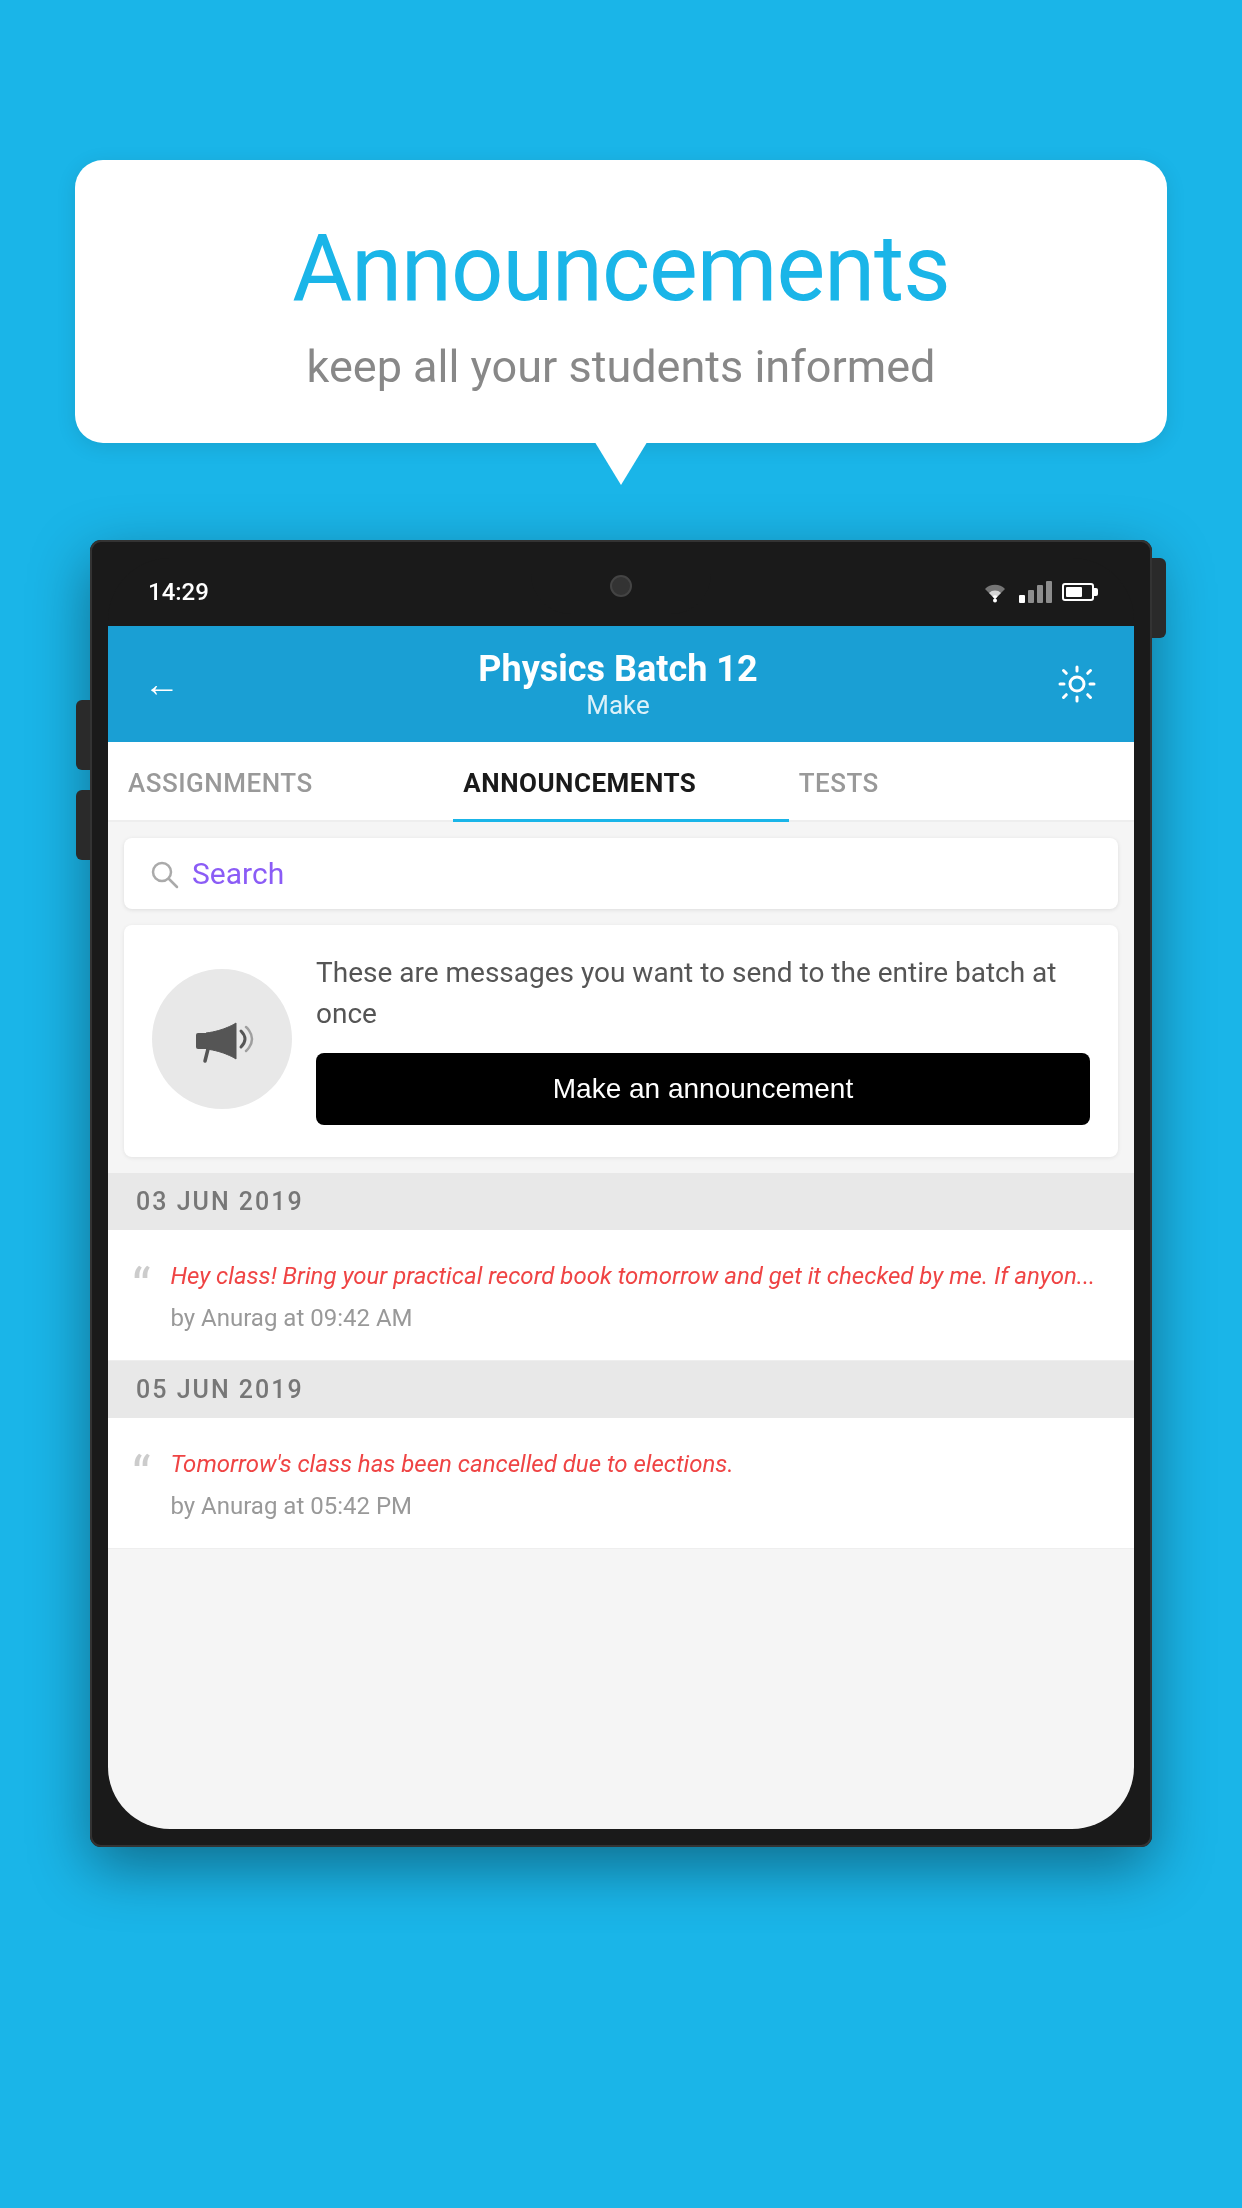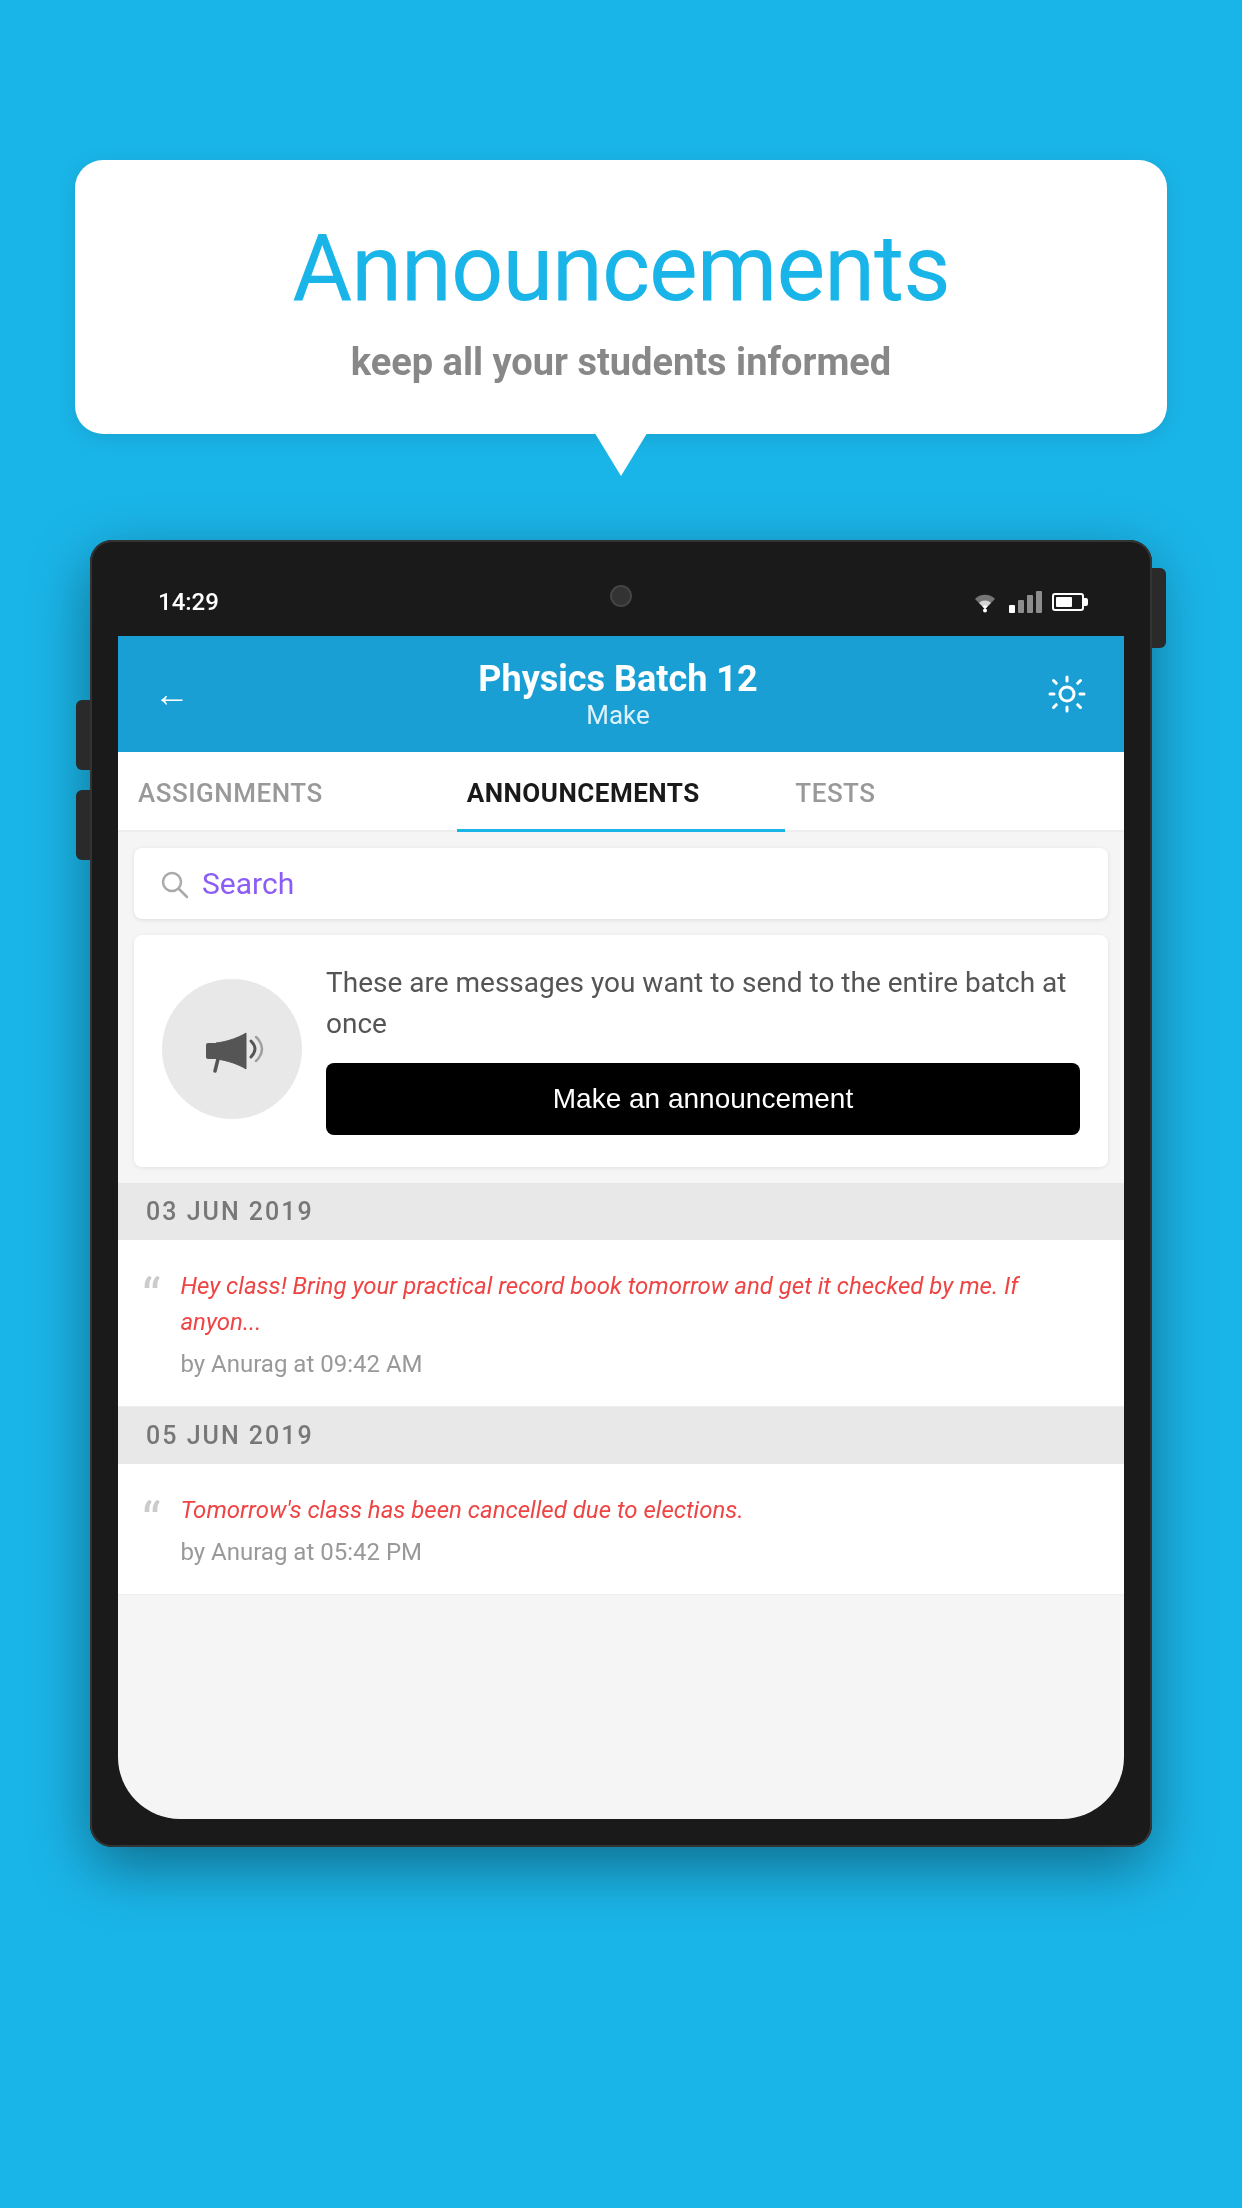--- a/index.html
+++ b/index.html
@@ -50,38 +50,38 @@
 
     .speech-bubble-title {
       font-size: 92px;
       color: #1ab5e8;
       font-weight: 400;
       margin-bottom: 18px;
       letter-spacing: -1px;
     }
 
     .speech-bubble-subtitle {
-      font-size: 38px;
+      font-size: 45px;
       color: #888;
-      font-weight: 700;
+      font-weight: 400;
     }
 
     
     .phone-container {
       position: absolute;
       top: 540px;
       left: 90px;
       right: 90px;
       bottom: 0;
     }
 
     .phone-outer {
       background: #1a1a1a;
-      border-radius: 22px;
-      padding: 28px;
+      border-radius: 11px;
+      padding: 18px;
       box-shadow: 0 20px 60px rgba(0,0,0,0.4), inset 0 0 0 2px #333;
       position: relative;
       height: 1307px;
     }
 
     
     .phone-notch-bar {
       background: #1a1a1a;
       height: 68px;
       border-radius: 62px 62px 0 0;

